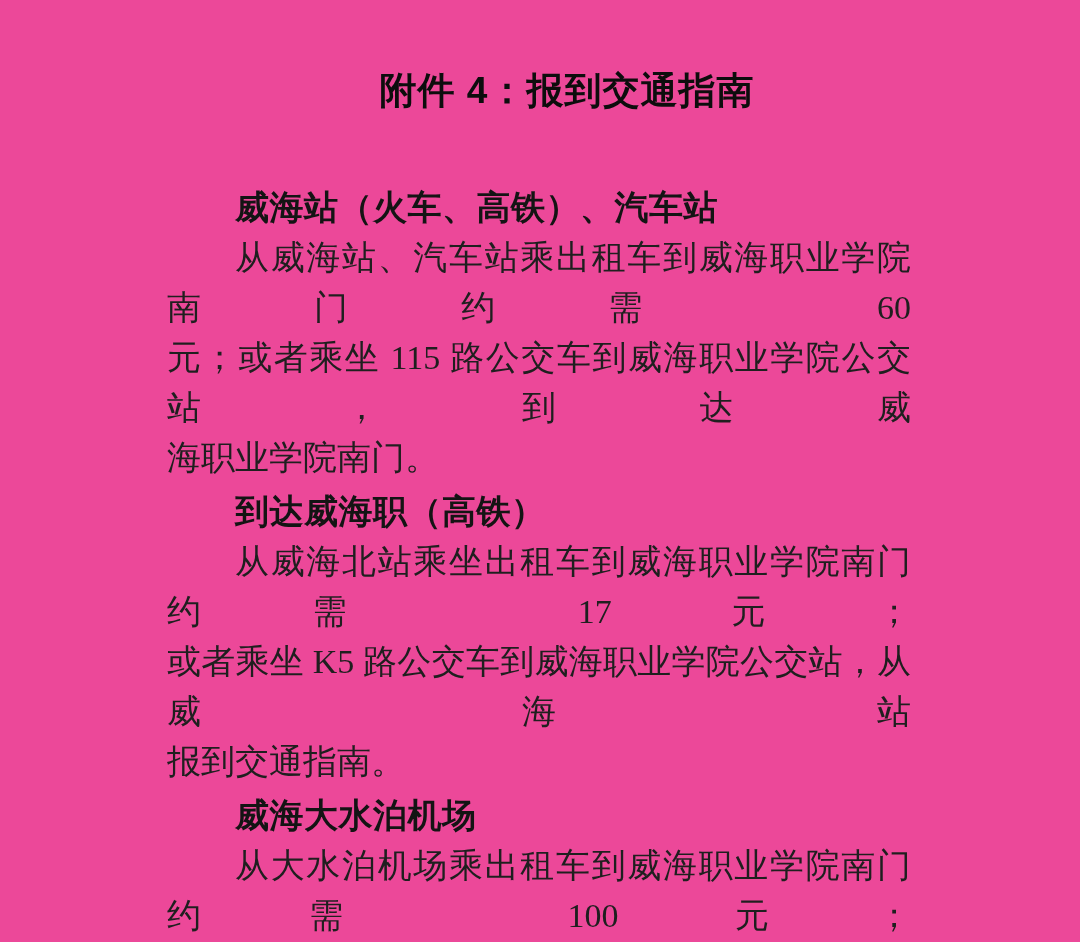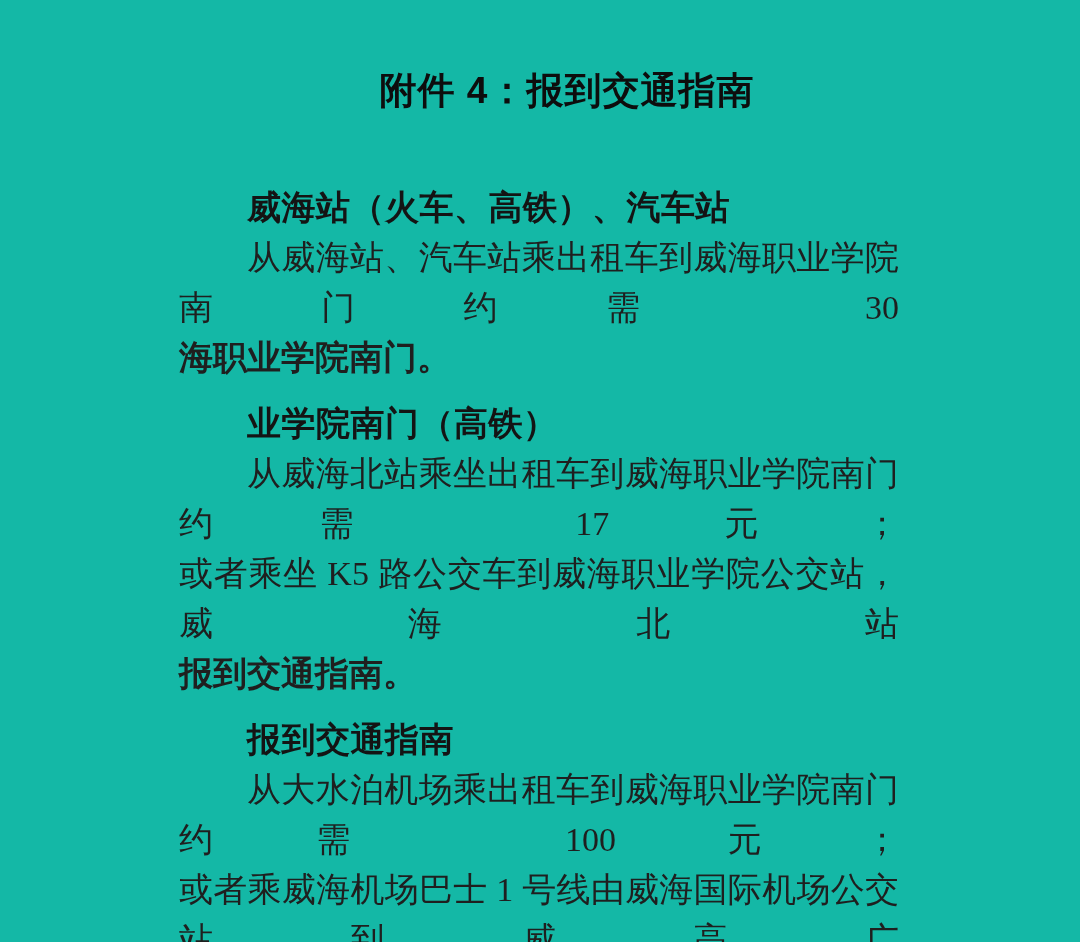--- a/index.html
+++ b/index.html
@@ -4,21 +4,21 @@
 <style>
   html, body {
     margin: 0;
     padding: 0;
     background: #ffffff;
   }
   .page {
     position: relative;
     width: 1080px;
     height: 942px;
-    background: #14b8a6;
+    background: #ec4899;
     overflow: hidden;
     font-family: "Liberation Serif", "DejaVu Serif", serif;
     color: #1f1f1f;
   }
   .content {
     position: absolute;
     left: 163px;
     top: 66px;
     width: 752px;
   }
@@ -27,21 +27,21 @@
     padding-left: 56px;
     font-family: "Liberation Sans", "DejaVu Sans", sans-serif;
     font-weight: bold;
     font-size: 37px;
     line-height: 50px;
     text-align: center;
     color: #0d0d0d;
     letter-spacing: 1px;
   }
   .doc-section {
-    margin: 16px;
+    margin: 4px;
   }
   .sec-heading {
     margin: 0;
     font-size: 34px;
     font-weight: bold;
     line-height: 50px;
     text-indent: 2em;
     color: #141414;
     letter-spacing: 0.5px;
   }
@@ -51,45 +51,45 @@
     line-height: 50px;
     text-align: justify;
     text-align-last: justify;
     color: #1f1f1f;
   }
   .body-line.first {
     text-indent: 2em;
   }
   .body-line.last {
     text-align-last: left;
-    font-weight: bold;
   }
 </style>
 </head>
 <body>
 
 <div class="page">
   <div class="content">
 
     <h1 class="doc-title">附件 4：报到交通指南</h1>
 
     <section class="doc-section">
       <h2 class="sec-heading">威海站（火车、高铁）、汽车站</h2>
-      <p class="body-line first">从威海站、汽车站乘出租车到威海职业学院南门约需 30</p>
+      <p class="body-line first">从威海站、汽车站乘出租车到威海职业学院南门约需 60</p>
+      <p class="body-line">元；或者乘坐 115 路公交车到威海职业学院公交站，到达威</p>
       <p class="body-line last">海职业学院南门。</p>
     </section>
 
     <section class="doc-section">
-      <h2 class="sec-heading">业学院南门（高铁）</h2>
+      <h2 class="sec-heading">到达威海职（高铁）</h2>
       <p class="body-line first">从威海北站乘坐出租车到威海职业学院南门约需 17 元；</p>
-      <p class="body-line">或者乘坐 K5 路公交车到威海职业学院公交站，威海北站</p>
+      <p class="body-line">或者乘坐 K5 路公交车到威海职业学院公交站，从威海站</p>
       <p class="body-line last">报到交通指南。</p>
     </section>
 
     <section class="doc-section">
-      <h2 class="sec-heading">报到交通指南</h2>
+      <h2 class="sec-heading">威海大水泊机场</h2>
       <p class="body-line first">从大水泊机场乘出租车到威海职业学院南门约需 100 元；</p>
       <p class="body-line">或者乘威海机场巴士 1 号线由威海国际机场公交站到威高广</p>
 
     </section>
 
   </div>
 </div>
 
 </body></html>

